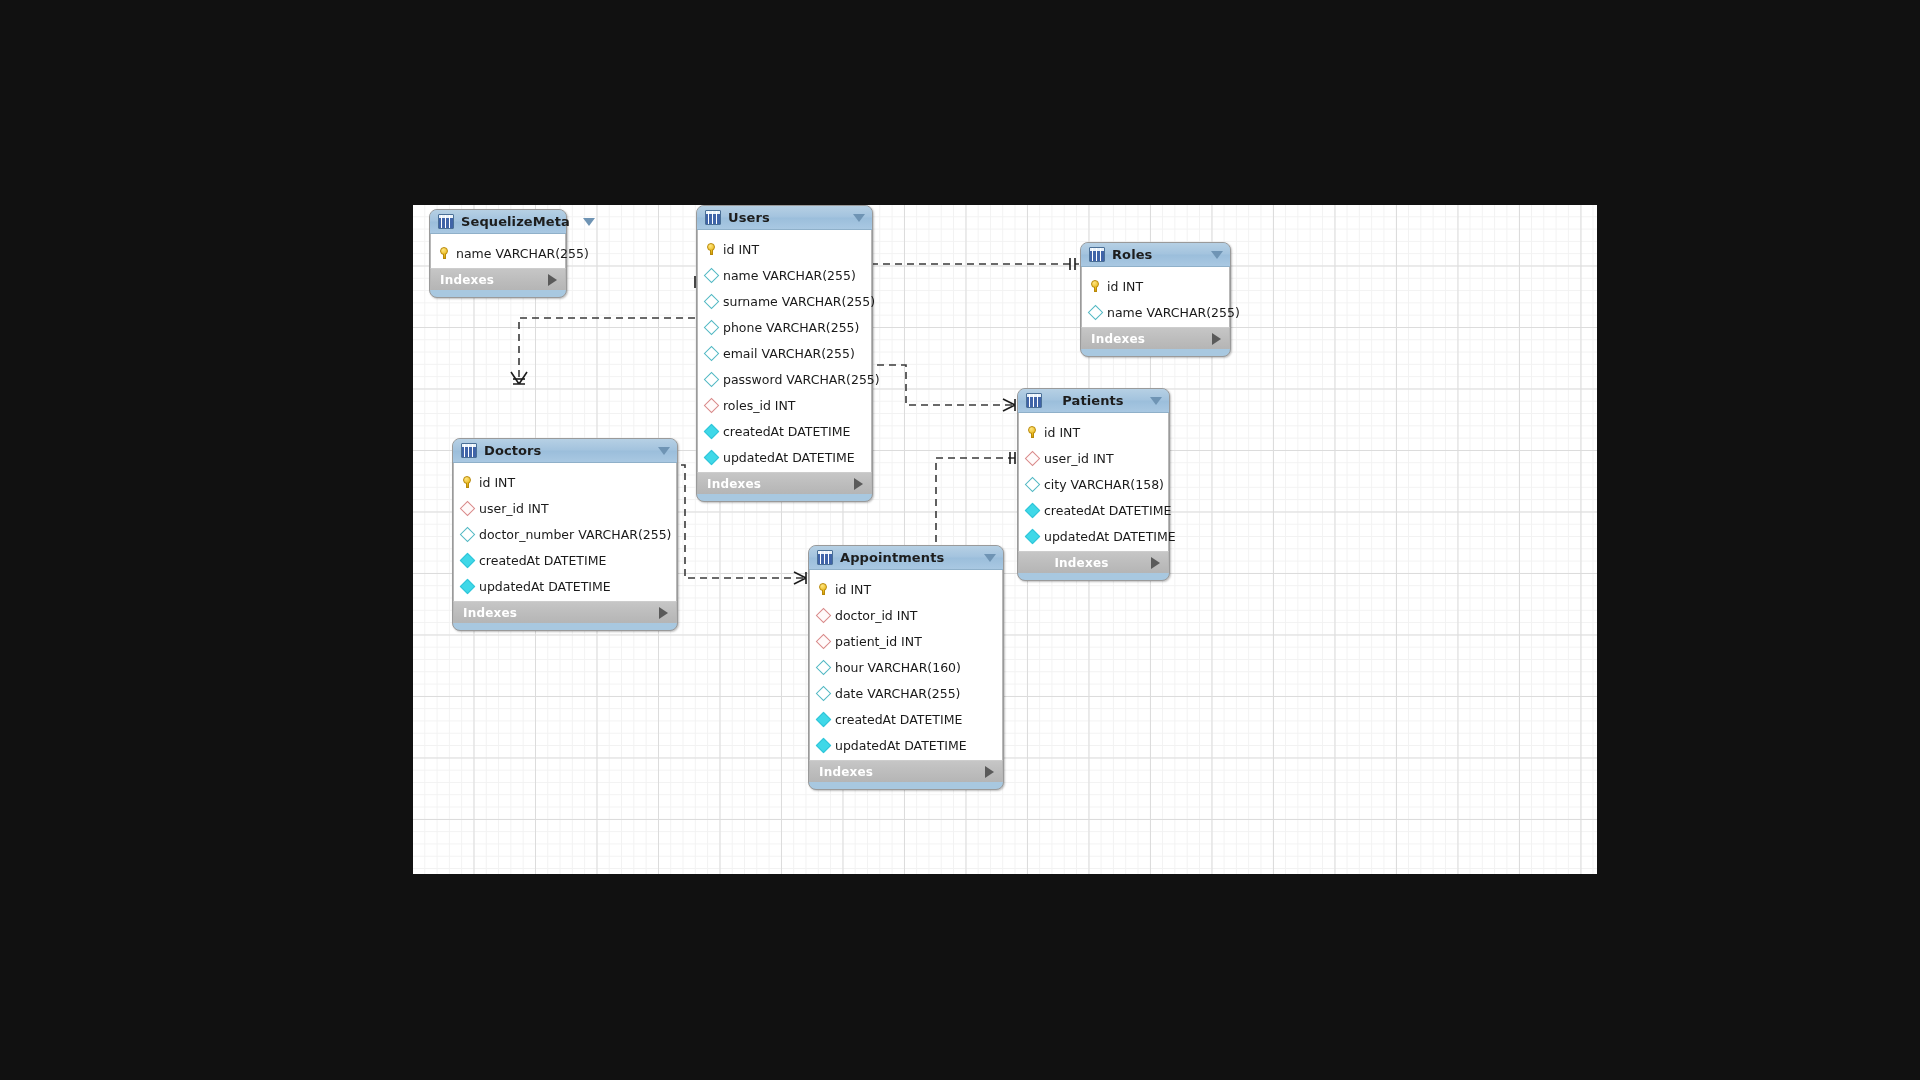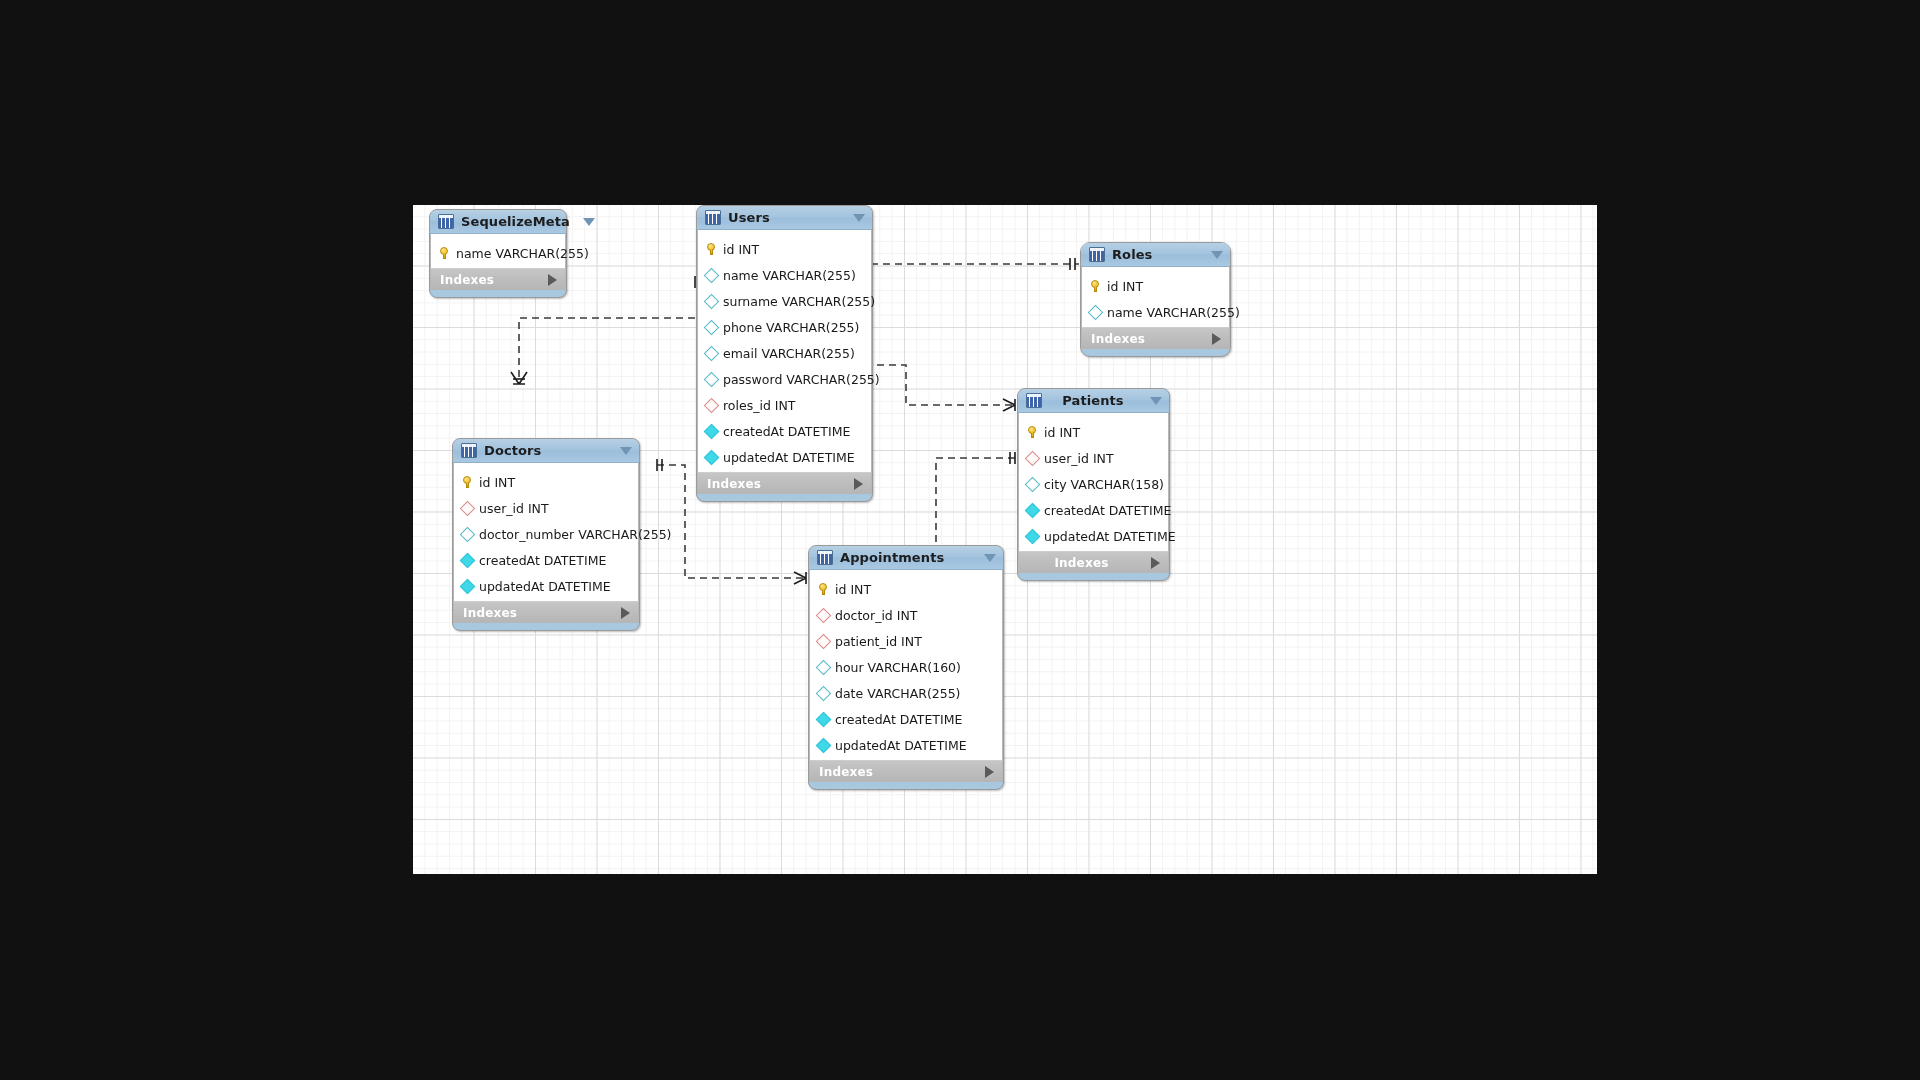--- a/index.html
+++ b/index.html
@@ -274,21 +274,21 @@
           <span class="ico ico-dia d-filled"></span>
           <span class="field-label">updatedAt DATETIME</span>
         </div>
       </div>
       <div class="tbl-indexes">
         <span class="idx-label">Indexes</span>
         <span class="caret-right"></span>
       </div>
     </div>
 
-    <div class="table-card" style="left:667px; top:37px; width:151px;border-radius:10px;">
+    <div class="table-card" style="left:667px; top:37px; width:151px;">
       <div class="tbl-header">
         <span class="tbl-icon"></span>
         <span class="tbl-title">Roles</span>
         <span class="caret-down"></span>
       </div>
       <div class="tbl-fields">
         <div class="field">
           <span class="ico ico-key"></span>
           <span class="field-label">id INT</span>
         </div>
@@ -330,21 +330,21 @@
           <span class="ico ico-dia d-filled"></span>
           <span class="field-label">updatedAt DATETIME</span>
         </div>
       </div>
       <div class="tbl-indexes">
         <span class="idx-label">Indexes</span>
         <span class="caret-right"></span>
       </div>
     </div>
 
-    <div class="table-card" style="left:39px; top:233px; width:188px;">
+    <div class="table-card" style="left:39px; top:233px; width:226px;">
       <div class="tbl-header">
         <span class="tbl-icon"></span>
         <span class="tbl-title">Doctors</span>
         <span class="caret-down"></span>
       </div>
       <div class="tbl-fields">
         <div class="field">
           <span class="ico ico-key"></span>
           <span class="field-label">id INT</span>
         </div>

